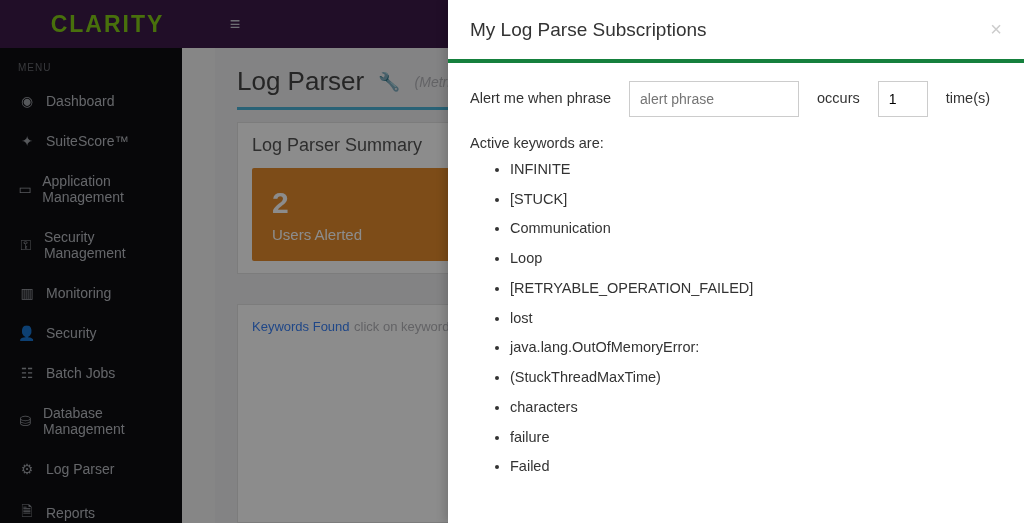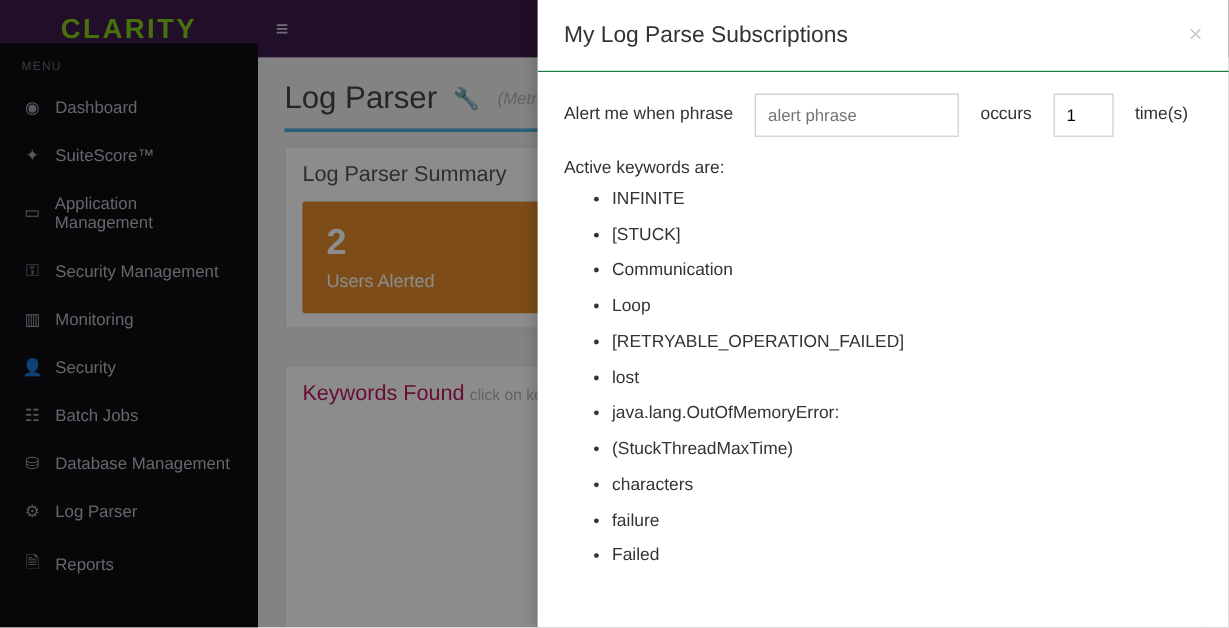--- a/index.html
+++ b/index.html
@@ -4,53 +4,53 @@
   <style>
     * { margin: 0; padding: 0; box-sizing: border-box; }
     body { font-family: -apple-system, BlinkMacSystemFont, "Segoe UI", Helvetica, Arial, sans-serif; width: 1024px; height: 523px; overflow: hidden; position: relative; background: #f5f5f5; }
 
     
     .topbar { height: 48px; background: #3c1b4a; display: flex; align-items: center; padding: 0 0 0 0; }
     .brand { width: 215px; display: flex; align-items: center; justify-content: center; color: #84cc16; font-size: 23px; font-weight: 700; letter-spacing: 2px; }
     .hamburger { width: 40px; color: #c8c8d4; font-size: 18px; display: flex; align-items: center; justify-content: center; }
 
     
-    .sidebar { position: absolute; top: 36px; left: 0; width: 215px; bottom: 0; background: #0e0e12; color: #9da0a7; overflow: hidden; }
+    .sidebar { position: absolute; top: 48px; left: 0; width: 182px; bottom: 0; background: #0e0e12; color: #9da0a7; overflow: hidden; }
     .menu-label { font-size: 10px; letter-spacing: 1px; color: #66686e; padding: 14px 18px 8px; }
     .sidebar-item { display: flex; align-items: center; padding: 12px 18px; font-size: 14px; color: #b8bbc1; cursor: pointer; }
     .sidebar-item .icon { width: 18px; margin-right: 10px; display: inline-flex; justify-content: center; font-size: 14px; color: #9da0a7; }
 
     
     .main { position: absolute; top: 48px; left: 215px; right: 0; bottom: 0; background: #eeeef0; padding: 18px 22px; overflow: hidden; }
     .page-title { font-size: 26px; font-weight: 400; color: #444; display: flex; align-items: center; gap: 14px; }
     .page-title .wrench { color: #999; font-size: 18px; }
     .page-subtitle { font-style: italic; color: #b4b4b9; font-size: 14px; }
     .hr-accent { height: 3px; background: #4bb3d8; margin-top: 10px; margin-bottom: 12px; width: 100%; }
 
     .summary-card { background: #fff; border: 1px solid #e2e2e2; padding: 12px 14px; margin-bottom: 30px; }
     .summary-title { font-size: 18px; color: #555; margin-bottom: 12px; }
     .alert-box { background: #e38b2c; color: #fff; padding: 18px 20px; border-radius: 2px; position: relative; overflow: hidden; min-height: 90px; display: flex; flex-direction: column; justify-content: center; }
     .alert-num { font-size: 30px; font-weight: 700; }
     .alert-label { font-size: 15px; margin-top: 6px; }
     .alert-bgicon { position: absolute; right: -8px; top: 6px; font-size: 90px; color: rgba(255,255,255,0.18); }
 
     .keywords-card { background: #fff; border: 1px solid #e2e2e2; padding: 12px 14px; }
-    .keywords-title { font-size: 18px; color: #be185d; }
+    .keywords-title { font-size: 13px; color: #3b82f6; }
     .keywords-sub { font-size: 13px; color: #b4b4b9; }
     .keyword-list { margin-top: 14px; }
     .keyword-row { display: flex; justify-content: flex-end; align-items: center; padding: 4px 0; font-size: 13px; color: #666; }
     .keyword-row .kw-label { text-align: right; padding-right: 6px; }
     .keyword-row .kw-bar { width: 20px; height: 12px; background: #a9c7de; margin-left: 4px; }
 
     
     .overlay { position: absolute; inset: 0; background: rgba(0,0,0,0.45); }
 
     
     .modal { position: absolute; top: 0; right: 0; width: 576px; bottom: 0; background: #fff; box-shadow: -2px 0 10px rgba(0,0,0,0.2); display: flex; flex-direction: column; }
-    .modal-header { padding: 18px 22px; border-bottom: 1px solid #15803d; display: flex; justify-content: space-between; align-items: center; }
+    .modal-header { padding: 18px 22px; border-bottom: 4px solid #15803d; display: flex; justify-content: space-between; align-items: center; }
     .modal-title { font-size: 19px; color: #333; font-weight: 400; }
     .modal-close { color: #ccc; font-size: 20px; cursor: pointer; }
     .modal-body { padding: 18px 22px; font-size: 14.5px; color: #333; line-height: 1.5; overflow: hidden; }
     .alert-form { display: flex; align-items: center; gap: 18px; margin-bottom: 16px; flex-wrap: wrap; }
     .alert-form input[type="text"] { height: 36px; padding: 4px 10px; border: 1px solid #ccc; font-size: 14px; }
     .phrase-input { width: 170px; }
     .times-input { width: 50px; }
     .note { font-style: italic; color: #555; margin-bottom: 16px; }
     .active-label { }
     .modal-body ul { list-style: disc; padding-left: 40px; }

